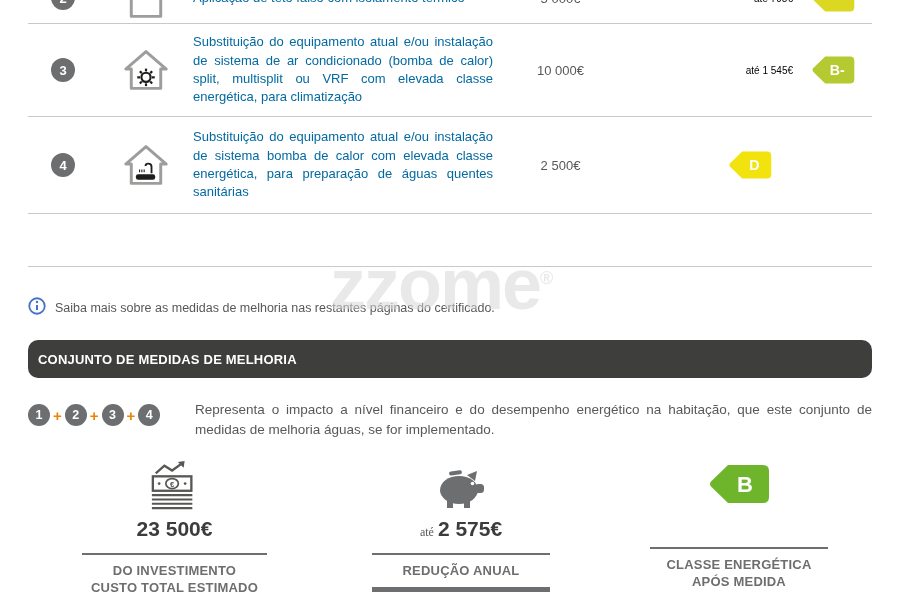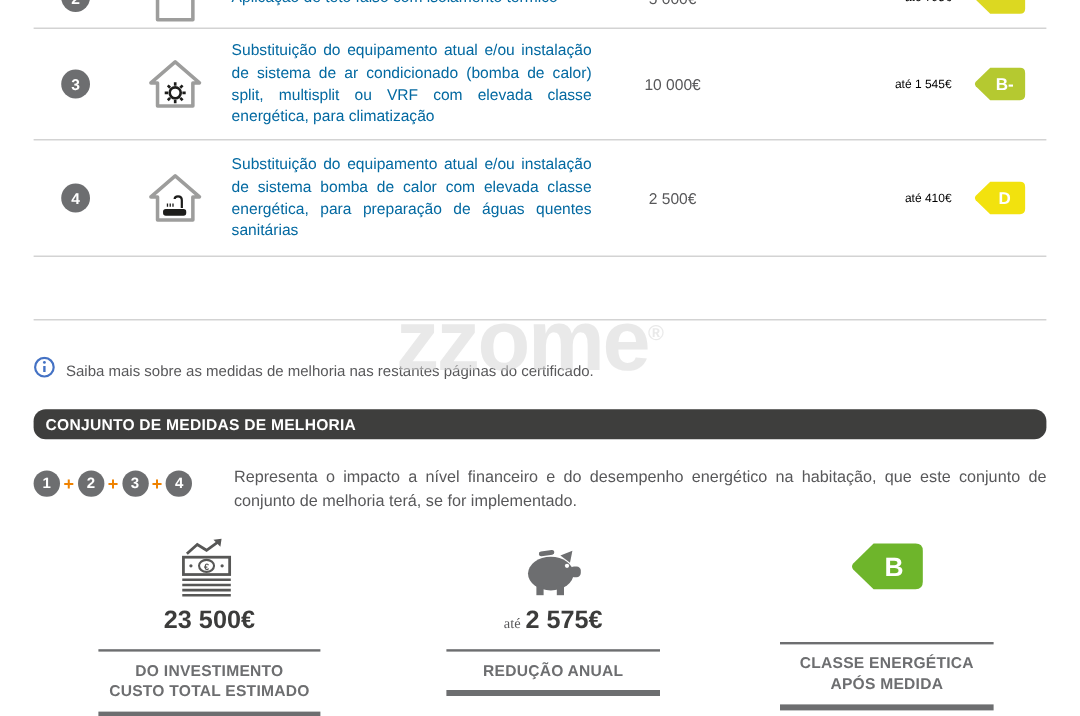--- a/index.html
+++ b/index.html
@@ -24,21 +24,21 @@
   .row4{padding:6px 0;min-height:84px;}
   .emptyrow{height:52px;}
   .etag svg{display:block;}
   .etag text{fill:#fff;font-weight:bold;font-size:20px;font-family:"Liberation Sans",sans-serif;}
 
   
   .infoline{display:flex;align-items:center;gap:9px;margin:30px 28px 0 28px;}
   .infoline .txt{font-size:12.5px;color:#58585a;}
 
   
-  .bar{position:relative;margin:0 28px;height:25px;background:#3e3e3d;border-radius:10px;
+  .bar{position:relative;margin:0 28px;height:38px;background:#3e3e3d;border-radius:10px;
        display:flex;align-items:center;z-index:1;}
   .bar span{color:#fff;font-weight:bold;font-size:13px;padding-left:10px;letter-spacing:.2px;}
   .bar1{margin-top:21px;}
 
   
   .watermark{position:absolute;left:330px;top:248px;z-index:2;pointer-events:none;
              font-size:72px;font-weight:bold;color:rgba(215,215,215,0.55);letter-spacing:-2px;line-height:1;}
   .watermark sup{font-size:18px;vertical-align:super;}
 
   
@@ -143,21 +143,20 @@
           <rect x="14" y="33" width="21" height="6" rx="2.5" fill="#1d1d1b"></rect>
           <g stroke="#1d1d1b" stroke-width="1.2">
             <line x1="18" y1="28" x2="18" y2="31"></line>
               <line x1="20.5" y1="28" x2="20.5" y2="31"></line>
               <line x1="23" y1="28" x2="23" y2="31"></line>
           </g>
         </svg>
       </div>
       <div class="col-desc">Substituição do equipamento atual e/ou instalação de sistema bomba de calor com elevada classe energética, para preparação de águas quentes sanitárias</div>
       <div class="col-cost">2 500€</div>
-      <div class="col-sav">até 410€</div>
       <div class="col-class">
         <span class="etag">
           <svg width="44" height="30" viewBox="0 0 62 40">
             <path d="M20 1 H55 Q61 1 61 7 V33 Q61 39 55 39 H20 L3 22.5 Q1 20 3 17.5 Z" fill="#f2e20e"></path>
             <text x="37" y="27" text-anchor="middle">D</text>
           </svg>
         </span>
       </div>
     </div>
 
@@ -186,21 +185,21 @@
   <div class="combo">
     <div class="combo-circles">
       <div class="ccircle">1</div>
       <span class="plus">+</span>
       <div class="ccircle">2</div>
       <span class="plus">+</span>
       <div class="ccircle">3</div>
       <span class="plus">+</span>
       <div class="ccircle">4</div>
     </div>
-    <div class="combo-text">Representa o impacto a nível financeiro e do desempenho energético na habitação, que este conjunto de conjunto de melhoria terá, se for implementado.</div>
+    <div class="combo-text">Representa o impacto a nível financeiro e do desempenho energético na habitação, que este conjunto de medidas de melhoria águas, se for implementado.</div>
   </div>
 
   <div class="summary">
 
     <div class="scol scol1">
       <div class="sicon">
         <svg width="58" height="52" viewBox="0 0 60 54">
           <polyline points="10,15 19,7 27,12 38,4" fill="none" stroke="#575756" stroke-width="2.4"></polyline>
           <polygon points="33,3 40,2 39,9" fill="#575756"></polygon>
           <rect x="7" y="18" width="40" height="15" fill="#fff" stroke="#575756" stroke-width="2.4"></rect>

